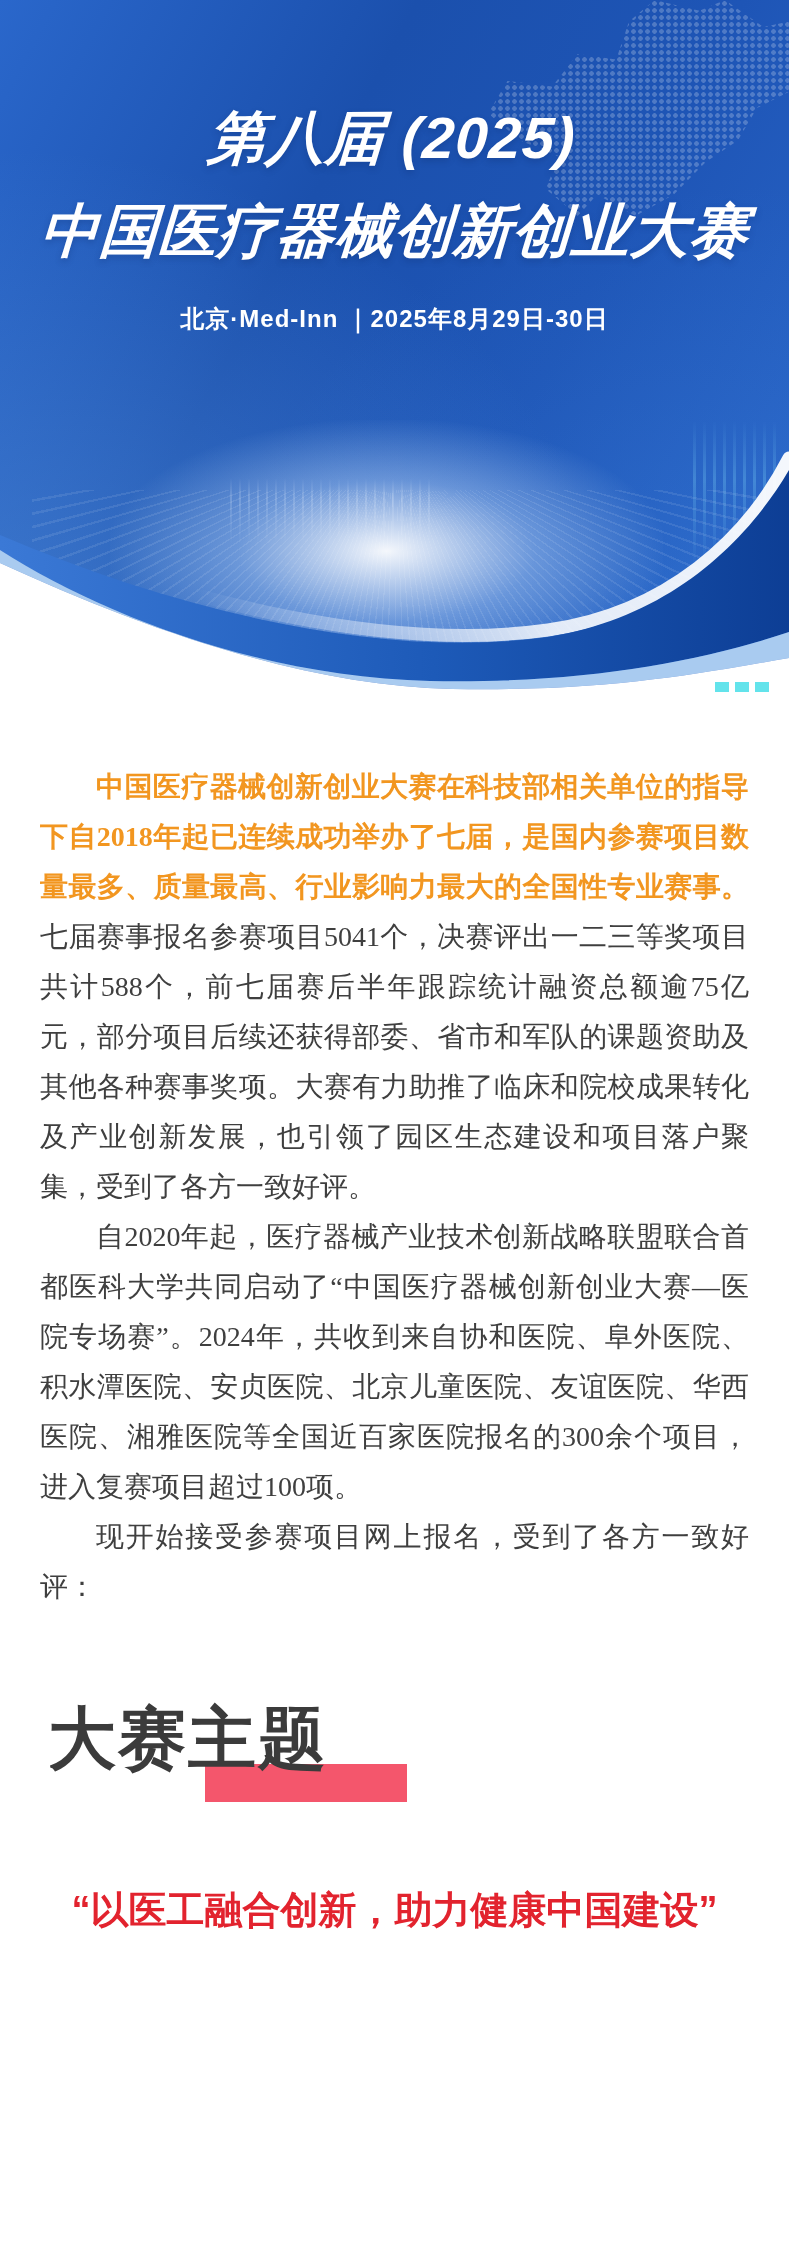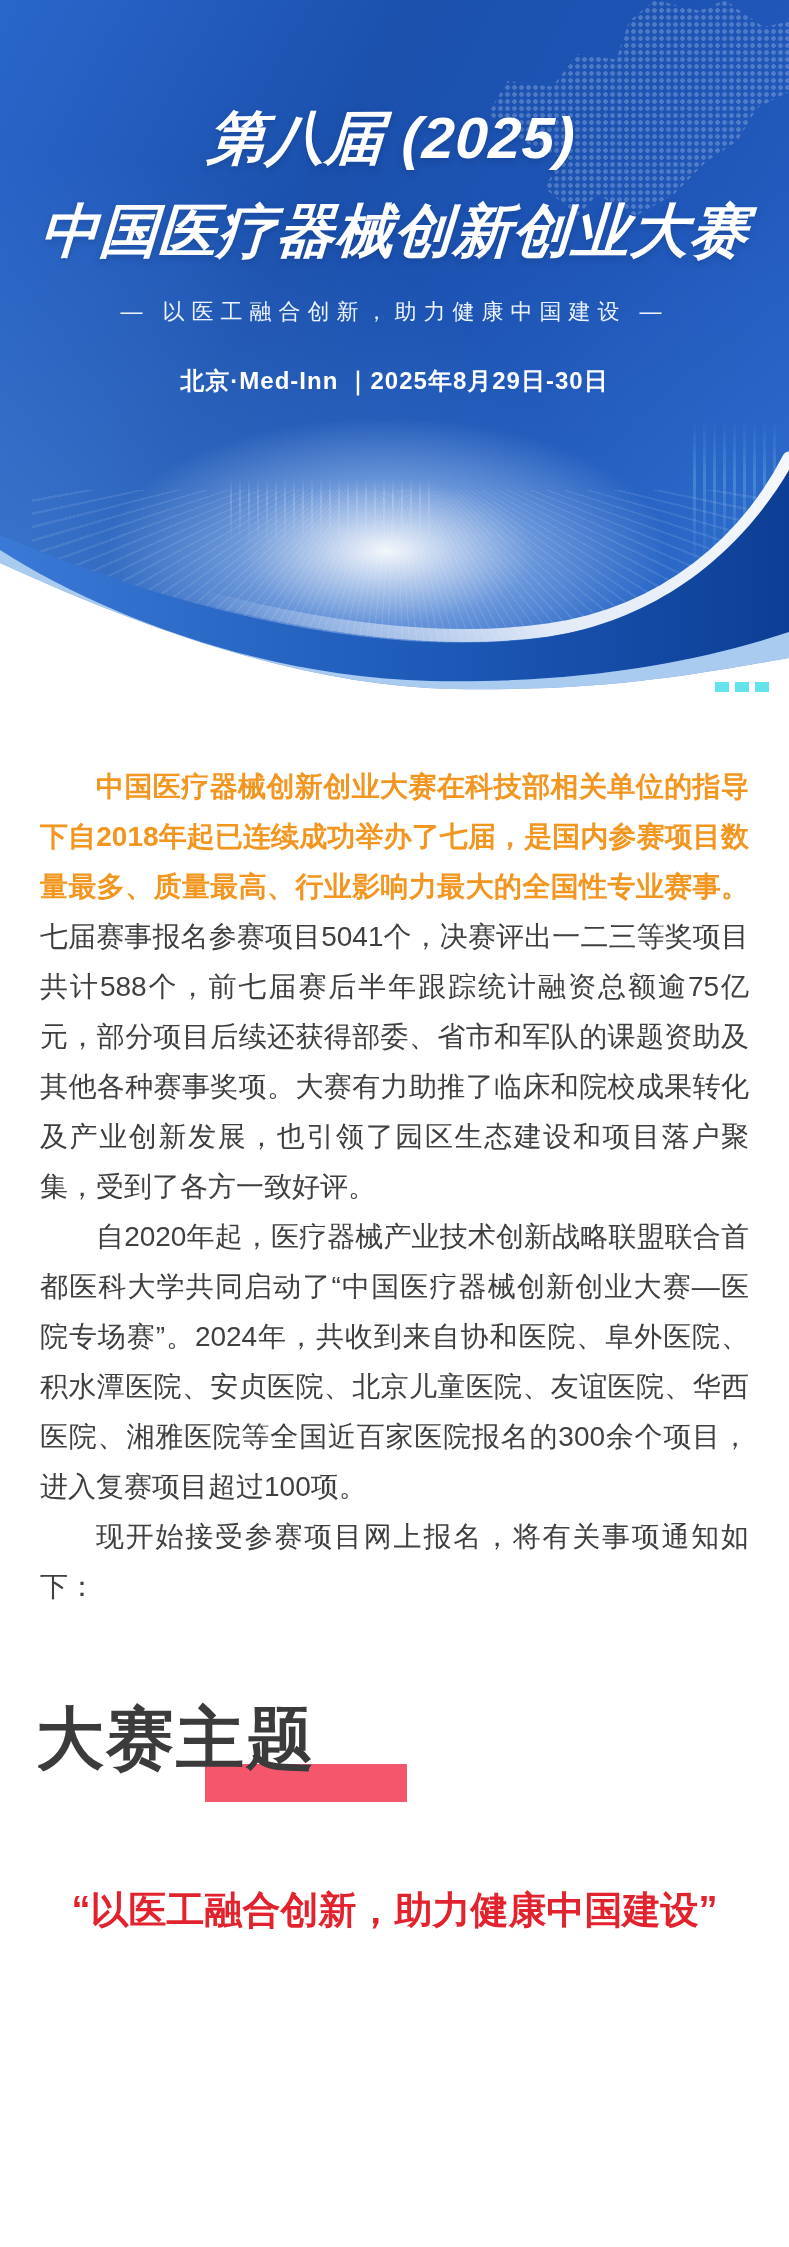--- a/index.html
+++ b/index.html
@@ -54,24 +54,24 @@
   .t1{padding-top:104px;}
   .t2{margin-top:26px;}
   .t3{margin-top:30px;font-size:46px;font-weight:900;letter-spacing:2px;white-space:nowrap;}
   .tagline{margin-top:32px;font-size:22px;letter-spacing:7px;color:#eef4ff;white-space:nowrap;}
   .dateline{margin-top:38px;font-size:24px;font-weight:700;letter-spacing:1px;white-space:nowrap;}
   
   .content{
     padding:62px 40px 0 40px;
     font-size:28px;line-height:50px;color:#3F3F3F;text-align:justify;
   }
-  .content p{margin:0;text-indent:2em;}
+  .content p{margin:0;text-indent:2em;font-family:Liberation Serif, serif;}
   .hl{font-weight:700;}
   
-  .theme{position:relative;margin-top:92px;padding-left:36px;height:132px;}
+  .theme{position:relative;margin-top:92px;padding-left:48px;height:132px;}
   .theme-rect{position:absolute;left:205px;top:60px;width:202px;height:38px;z-index:0;}
   .theme-cn{
     position:relative;z-index:1;margin:0;font-size:68px;line-height:68px;
     font-weight:900;color:#3B3B3B;letter-spacing:2px;
   }
   .theme-en{
     position:relative;z-index:1;margin-top:4px;font-size:40px;line-height:44px;
     font-weight:700;letter-spacing:3px;
   }
   
@@ -88,21 +88,20 @@
   <div class="hero">
     <div class="dotmap"></div>
     <div class="city-left"></div>
     <div class="city-right"></div>
     <div class="glow"></div>
     <div class="rays"></div>
 
     <div class="hero-inner">
       <div class="t1">第八届 (2025)</div>
       <div class="t2">中国医疗器械创新创业大赛</div>
-      <div class="tagline">—  以医工融合创新，助力健康中国建设  —</div>
       <div class="dateline">北京·Med-Inn ｜2025年8月29日-30日</div>
     </div>
 
     <svg class="waves" viewBox="0 0 789 300" preserveAspectRatio="none">
       <defs>
         <linearGradient id="gDark" x1="0" y1="0" x2="1" y2="0">
           <stop offset="0" stop-color="#3b79d6"></stop>
           <stop offset="0.55" stop-color="#1d5ab8"></stop>
           <stop offset="1" stop-color="#0d3e95"></stop>
         </linearGradient>
@@ -116,21 +115,21 @@
       <path d="M0,135 C180,212 380,258 540,238 C660,222 742,150 789,70 L789,232 C700,262 580,284 430,281 C260,277 100,214 0,150 Z" fill="url(#gDark)"></path>
       <path d="M0,150 C100,214 260,277 430,281 C580,284 700,262 789,232 L789,258 C706,272 612,292 452,289 C300,286 138,226 0,163 Z" fill="#A9CBF0"></path>
       <path d="M0,163 C138,226 300,286 452,289 C612,292 706,272 789,258 L789,301 L0,301 Z" fill="#FFFFFF"></path>
     </svg>
     <div class="glitch"></div>
   </div>
 
   <div class="content">
     <p><span class="hl" style="color:#F29620;">中国医疗器械创新创业大赛在科技部相关单位的指导下自2018年起已连续成功举办了七届，是国内参赛项目数量最多、质量最高、行业影响力最大的全国性专业赛事。</span><span>七届赛事报名参赛项目5041个，决赛评出一二三等奖项目共计588个，前七届赛后半年跟踪统计融资总额逾75亿元，部分项目后续还获得部委、省市和军队的课题资助及其他各种赛事奖项。大赛有力助推了临床和院校成果转化及产业创新发展，也引领了园区生态建设和项目落户聚集，受到了各方一致好评。</span></p>
     <p>自2020年起，医疗器械产业技术创新战略联盟联合首都医科大学共同启动了“中国医疗器械创新创业大赛—医院专场赛”。2024年，共收到来自协和医院、阜外医院、积水潭医院、安贞医院、北京儿童医院、友谊医院、华西医院、湘雅医院等全国近百家医院报名的300余个项目，进入复赛项目超过100项。</p>
-    <p>现开始接受参赛项目网上报名，将有关事项通知如下：</p>
+    <p>现开始接受参赛项目网上报名，受到了各方一致好评：</p>
   </div>
 
   <div class="theme">
     <div class="theme-rect" style="background:#F4566C;"></div>
     <h2 class="theme-cn">大赛主题</h2>
   </div>
 
   <div class="quote" style="color:#E2232E;">“以医工融合创新，助力健康中国建设”</div>
 
 </div>

